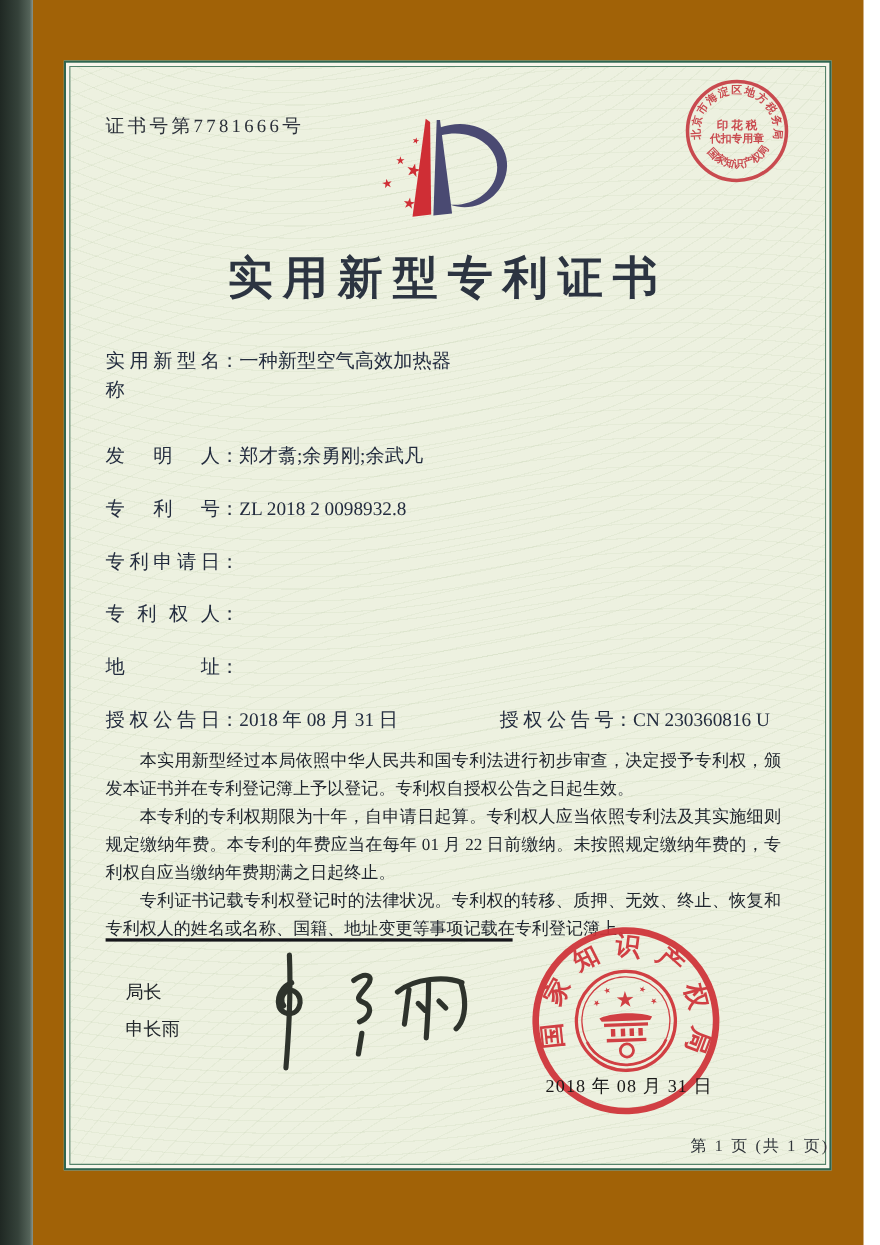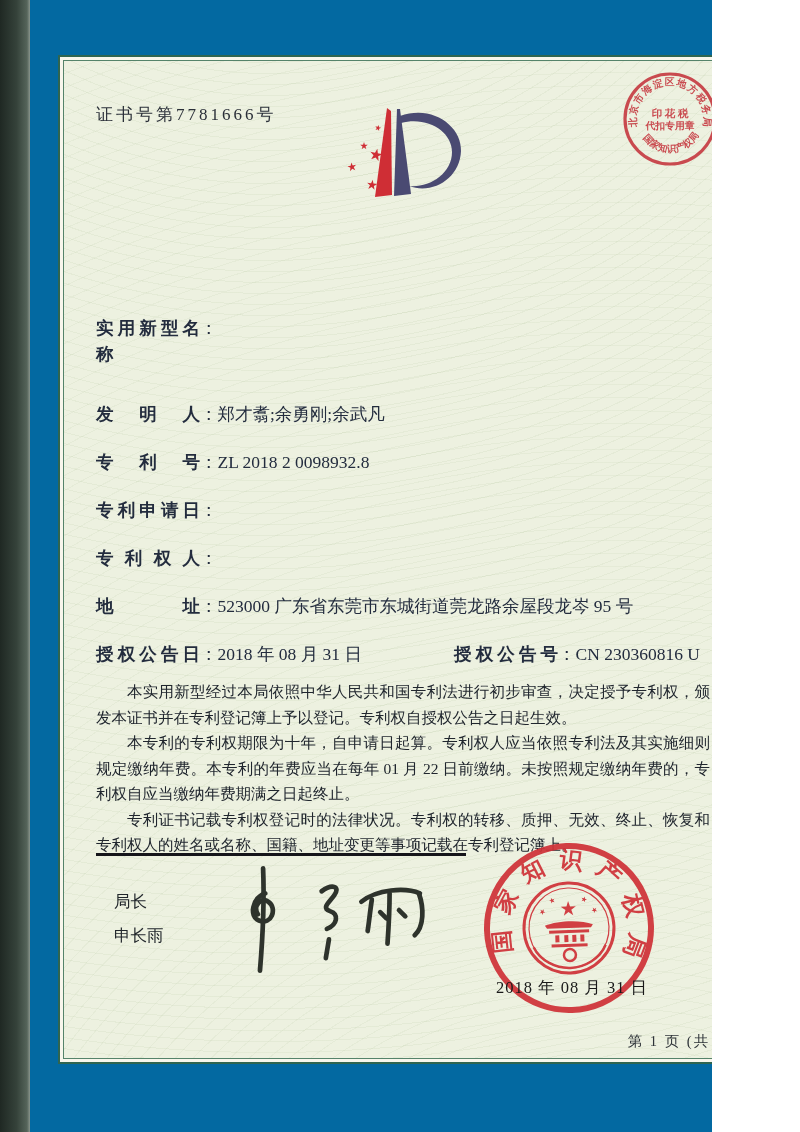--- a/index.html
+++ b/index.html
@@ -1,35 +1,35 @@
 <!DOCTYPE html>
 <html><head>
 <meta charset="utf-8">
 <style>
   html,body{margin:0;padding:0;}
   body{width:800px;height:1132px;font-family:"Liberation Serif","DejaVu Serif",serif;}
-  .page{position:relative;width:712px;height:1132px;background:#0369a1;overflow:hidden;}
+  .page{position:relative;width:785px;height:1132px;background:#a16207;overflow:hidden;}
   .spine{position:absolute;left:0;top:0;width:30px;height:100%;
     background:linear-gradient(90deg,#1f2823 0%,#35423a 55%,#55645a 90%,#8a958c 100%);}
   .frame{position:absolute;left:58px;top:55px;width:694px;height:1005px;
     background-color:#edf1e0;
     background-image:
       repeating-radial-gradient(circle at 30% -40%, rgba(150,175,125,.10) 0 1px, transparent 1px 11px),
       repeating-radial-gradient(circle at 80% 140%, rgba(150,175,125,.09) 0 1px, transparent 1px 13px);
     border:2px solid #2f6550;
     box-shadow: inset 0 0 0 3px #f8f6ec, inset 0 0 0 4px #55836a;}
   .cert-no{position:absolute;left:36px;top:46px;font-size:17px;letter-spacing:3px;color:#2a2f38;}
   .logo{position:absolute;left:270px;top:38px;width:160px;height:112px;}
   .tax-stamp{position:absolute;left:560px;top:12px;width:100px;height:100px;opacity:.88;}
   .title{position:absolute;left:0;top:168px;width:100%;text-align:center;
     font-size:41px;font-weight:bold;letter-spacing:9px;color:#2c3441;}
   .fields{position:absolute;left:36px;top:258px;right:40px;font-size:17.5px;color:#232c3e;line-height:26px;}
   .field{margin-bottom:22px;display:flex;align-items:baseline;}
   .field.gap-lg{margin-bottom:34px;}
-  .flabel{display:inline-block;width:104px;text-align:justify;text-align-last:justify;flex:none;font-weight:bold;}
+  .flabel{display:inline-block;width:104px;text-align:justify;text-align-last:justify;flex:none;}
   .fcolon{flex:none;}
   .fvalue{flex:1;}
   .pair{display:flex;align-items:flex-end;}
   .pair1{width:358px;flex:none;}
   .body-text{position:absolute;left:36px;right:44px;top:594px;font-size:15.5px;line-height:25.5px;
     color:#20262e;text-align:justify;margin-top:28px;}
   .body-text p{margin:0;text-indent:2em;}
   .divider{position:absolute;left:36px;top:796px;width:370px;height:3px;background:#15151a;}
   .sig-block{position:absolute;left:54px;top:828px;font-size:16.5px;line-height:34px;color:#21262b;}
   .sig-script{position:absolute;left:165px;top:805px;width:210px;height:115px;}
@@ -72,25 +72,27 @@
       <text font-size="9.8" fill="#c5343c" font-weight="bold" letter-spacing="1.4">
         <textPath href="#taxTop" startOffset="1">北京市海淀区地方税务局</textPath>
       </text>
       <text font-size="9.5" fill="#c5343c" font-weight="bold">
         <textPath href="#taxBot" startOffset="0">国家知识产权局</textPath>
       </text>
       <text x="0" y="-2" text-anchor="middle" font-size="10.5" font-weight="bold" fill="#c5343c">印 花 税</text>
       <text x="0" y="10" text-anchor="middle" font-size="9.8" font-weight="bold" fill="#c5343c">代扣专用章</text>
     </svg>
 
+    <div class="title">实用新型专利证书</div>
 
     <div class="fields">
       <div class="field gap-lg">
         <span class="flabel">实用新型名称</span>
           <span class="fcolon">：</span>
+        <span class="fvalue">一种新型空气高效加热器</span>
       </div>
       <div class="field">
         <span class="flabel">发明人</span>
           <span class="fcolon">：</span>
         <span class="fvalue">郑才翥;余勇刚;余武凡</span>
       </div>
       <div class="field">
         <span class="flabel">专利号</span>
           <span class="fcolon">：</span>
         <span class="fvalue">ZL 2018 2 0098932.8</span>
@@ -99,21 +101,20 @@
         <span class="flabel">专利申请日</span>
           <span class="fcolon">：</span>
       </div>
       <div class="field">
         <span class="flabel">专利权人</span>
           <span class="fcolon">：</span>
       </div>
       <div class="field">
         <span class="flabel">地址</span>
           <span class="fcolon">：</span>
-        <span class="fvalue">523000 广东省东莞市东城街道莞龙路余屋段龙岑 95 号</span>
       </div>
       <div class="field">
         <span class="pair pair1">
           <span class="flabel">授权公告日</span>
             <span class="fcolon">：</span>
           <span class="fvalue">2018 年 08 月 31 日</span>
         </span>
         <span class="pair">
           <span class="flabel">授权公告号</span>
             <span class="fcolon">：</span>

